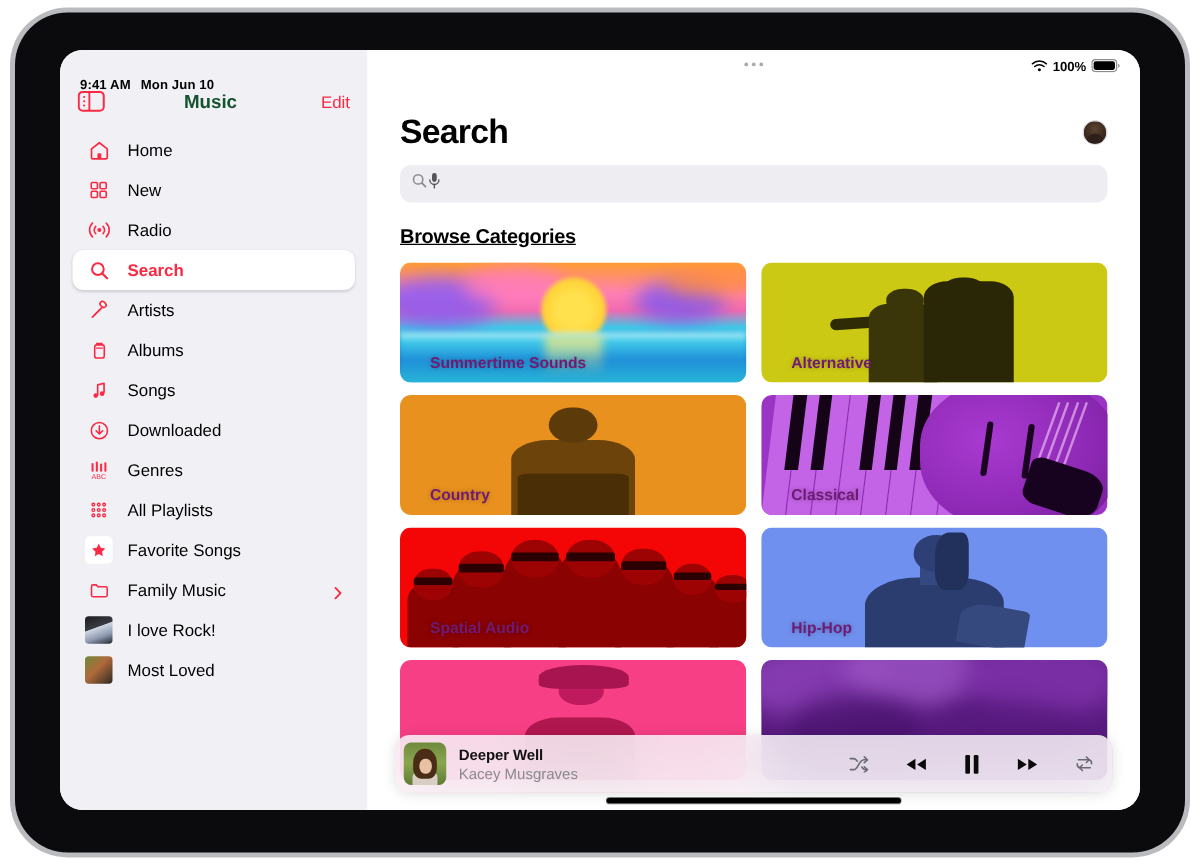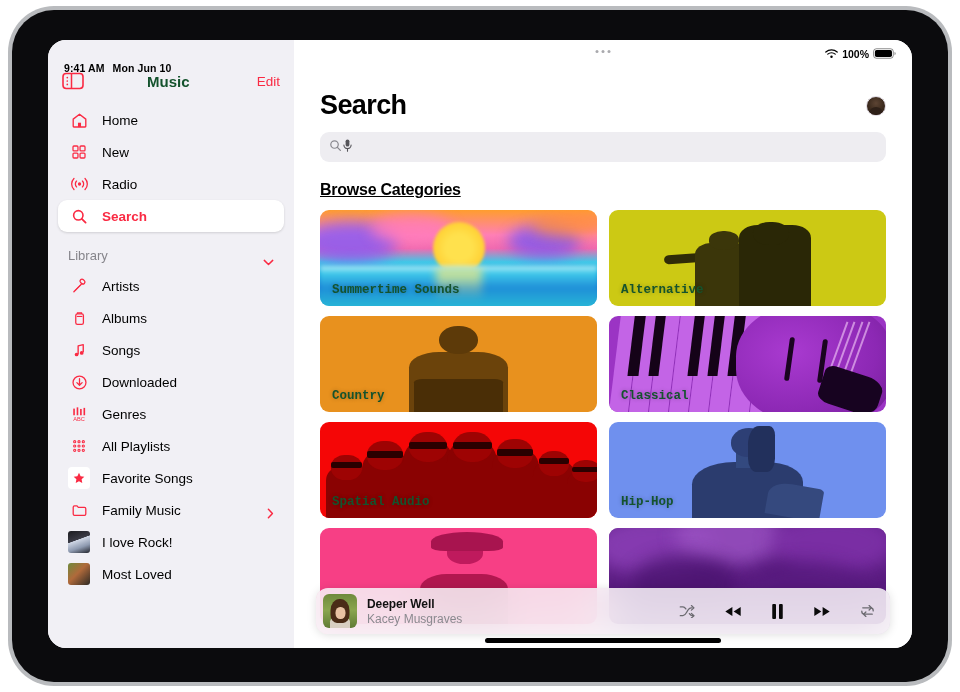--- a/index.html
+++ b/index.html
@@ -149,25 +149,24 @@
     margin-top: 11px;
     display: grid;
     grid-template-columns: 1fr 1fr;
     gap: 10px 12px;
   }
   .tile {
     height: 96px; border-radius: 9px;
     position: relative; overflow: hidden;
   }
   .tile .cap {
-    position: absolute; left: 12px; bottom: 9px;
-    font-size: 12.5px; font-weight: 600; color: #14532d;
+    position: absolute; left: 24px; bottom: 9px;
+    font-size: 12.5px; font-weight: 600; color: #701a75;
     text-shadow: 0 0 4px rgba(0,0,0,.25);
     z-index: 5;
-    font-family: Liberation Mono, monospace;
   }
 
   
   .art { position: absolute; inset: 0; }
 
   
   .art-sunset {
     background:
       linear-gradient(180deg,#ff9d2e 0%, #ff7fb5 26%, #f06ab0 40%, #3fc7e8 54%, #1fa9dd 66%, #1b7fd4 80%, #2bb7d8 100%);
   }
@@ -407,28 +406,20 @@
          <span class="ic">
            <svg viewBox="0 0 20 20" width="17" height="17">
              <circle cx="8.6" cy="8.6" r="5.5" fill="none" stroke="#fa2a43" stroke-width="1.9"></circle>
              <line x1="12.7" y1="12.7" x2="17.2" y2="17.2" stroke="#fa2a43" stroke-width="2.1" stroke-linecap="round"></line>
            </svg>
          </span>
          <span class="lbl">Search</span>
        </div>
      </div>
 
-     <div class="section-head">
-       <span class="lbl">Library</span>
-       <span class="chev-down">
-         <svg viewBox="0 0 12 8" width="11" height="7">
-                <path d="M1.2 1.6 6 6.2l4.8-4.6" fill="none" stroke="#fa2a43" stroke-width="1.7" stroke-linecap="round" stroke-linejoin="round"></path>
-              </svg>
-       </span>
-     </div>
 
      <div class="nav-list" style="margin-top:0">
 
 
        <div class="nav-item">
          <span class="ic">
            <svg viewBox="0 0 20 20" width="17" height="17">
              <rect x="10.4" y="1.9" width="6.2" height="4.6" rx="2.3" transform="rotate(45 13.5 4.2)" fill="none" stroke="#fa2a43" stroke-width="1.5"></rect>
              <path d="M11.4 8.1 3.4 16.2" stroke="#fa2a43" stroke-width="1.6" stroke-linecap="round"></path>
              <path d="M13.2 6.4 5.2 14.4" stroke="#fa2a43" stroke-width="1.2" stroke-linecap="round"></path>

